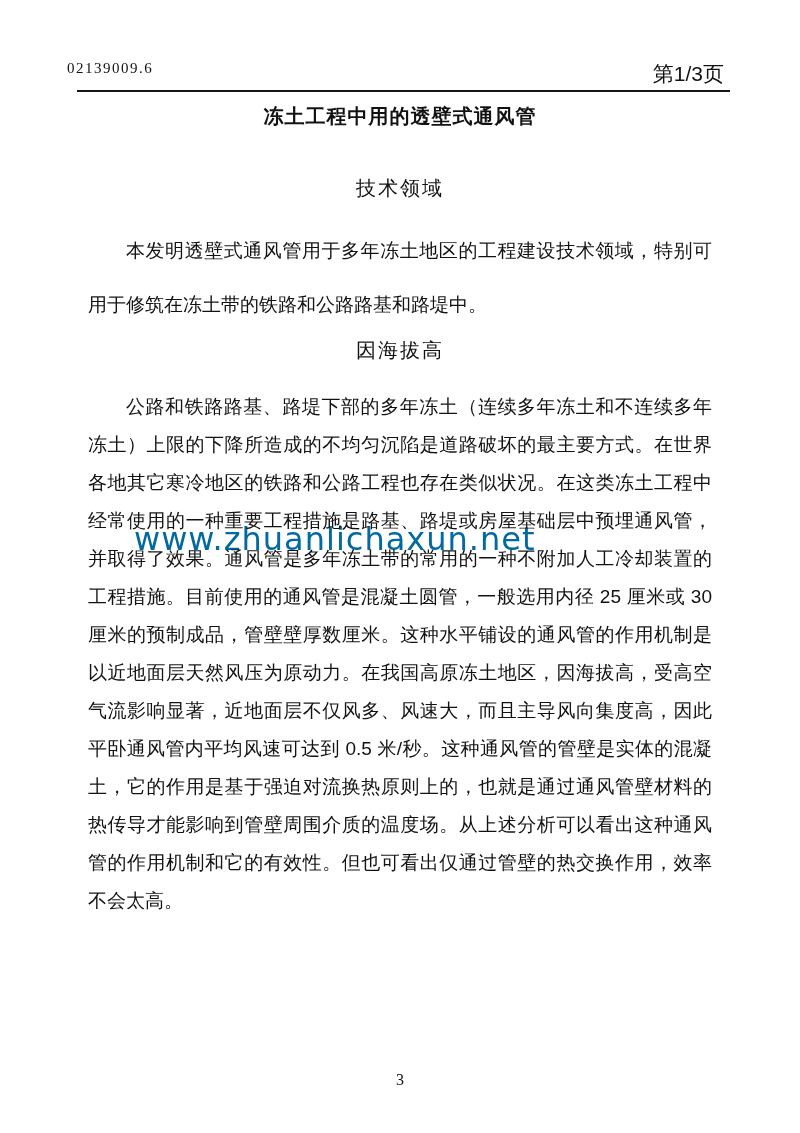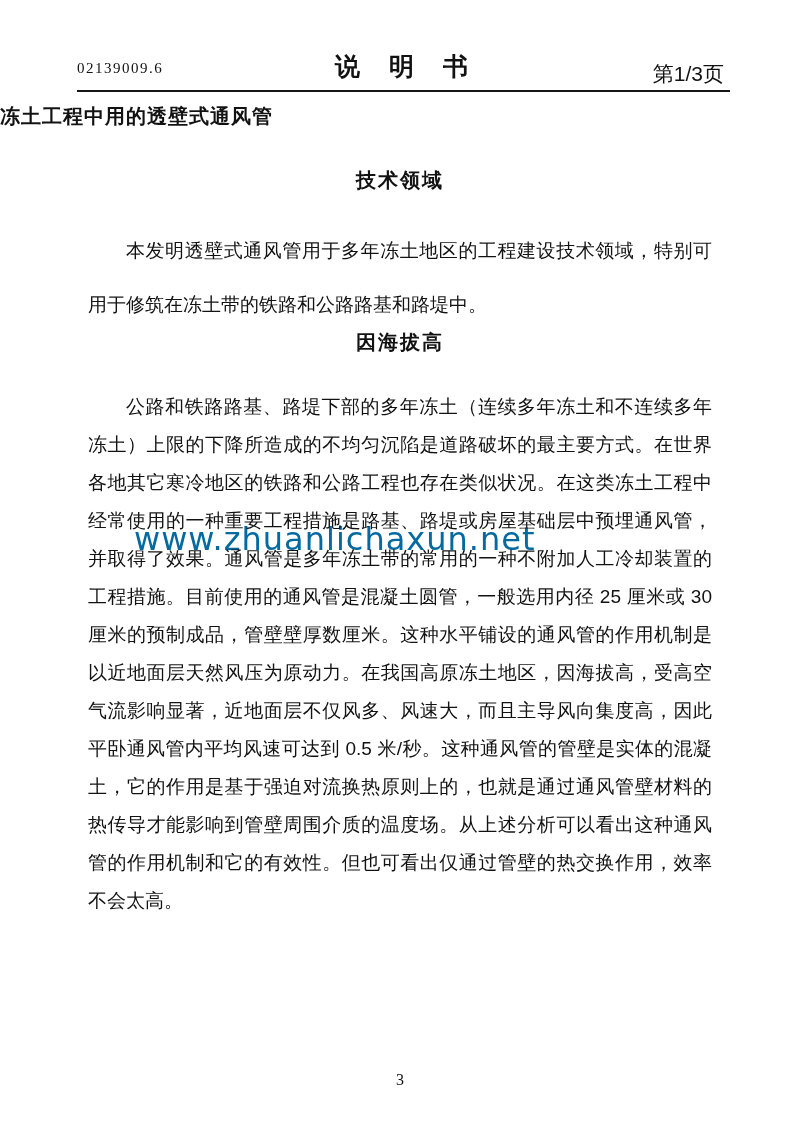--- a/index.html
+++ b/index.html
@@ -7,47 +7,48 @@
     position: relative;
     width: 800px;
     height: 1133px;
     margin: 0 auto;
     background: #ffffff;
     color: #121212;
     font-family: "Liberation Sans", sans-serif;
     overflow: hidden;
   }
   
-  .header { position: absolute; top: 50px; left: 77px; right: 70px; height: 34px; text-align: center; }
+  .header { position: absolute; top: 50px; left: 67px; right: 70px; height: 34px; text-align: center; }
   .app-no {
     position: absolute; left: 0; top: 10px;
     font-family: "Liberation Serif", serif;
     font-size: 15px; letter-spacing: 1.5px;
   }
   .doc-type {
     position: absolute; left: 50%; transform: translateX(-50%); top: 0;
     font-size: 25px; font-weight: bold;
     word-spacing: 14px; letter-spacing: 4px;
     white-space: nowrap;
   }
   .page-ind { position: absolute; right: 6px; top: 10px; font-size: 21px; }
   .rule {
     position: absolute; top: 90px; left: 77px; width: 653px; height: 2px;
     background: #161616;
   }
   
   .doc-title {
     position: absolute; top: 103px; left: 0; width: 100%;
-    font-size: 20px; font-weight: bold;
+    text-align: center; font-size: 20px; font-weight: bold;
     letter-spacing: 1px;
   }
   .sec-heading {
     position: absolute; left: 0; width: 100%;
-    text-align: center; font-size: 20px; font-weight: bold;
+    text-align: center; font-size: 20px; font-weight: normal;
     letter-spacing: 2px;
+    margin-top: 8px;
   }
   .sec-heading.tech { top: 167px; }
   .sec-heading.bg { top: 329px; }
   
   .para {
     position: absolute; left: 88px; width: 624px;
     font-size: 19px; line-height: 54px;
     text-align: justify; text-indent: 2em;
     z-index: 1;
   }
@@ -70,21 +71,20 @@
     font-size: 16px;
   }
 </style>
 </head>
 <body>
 
 <div class="page">
 
   <div class="header">
     <span class="app-no">02139009.6</span>
-    <span class="doc-type">说 明 书</span>
     <span class="page-ind">第1/3页</span>
   </div>
 
   <div class="rule"></div>
 
   <div class="doc-title">冻土工程中用的透壁式通风管</div>
 
   <div class="sec-heading tech">技术领域</div>
 
   <div class="para p1">本发明透壁式通风管用于多年冻土地区的工程建设技术领域，特别可用于修筑在冻土带的铁路和公路路基和路堤中。</div>

